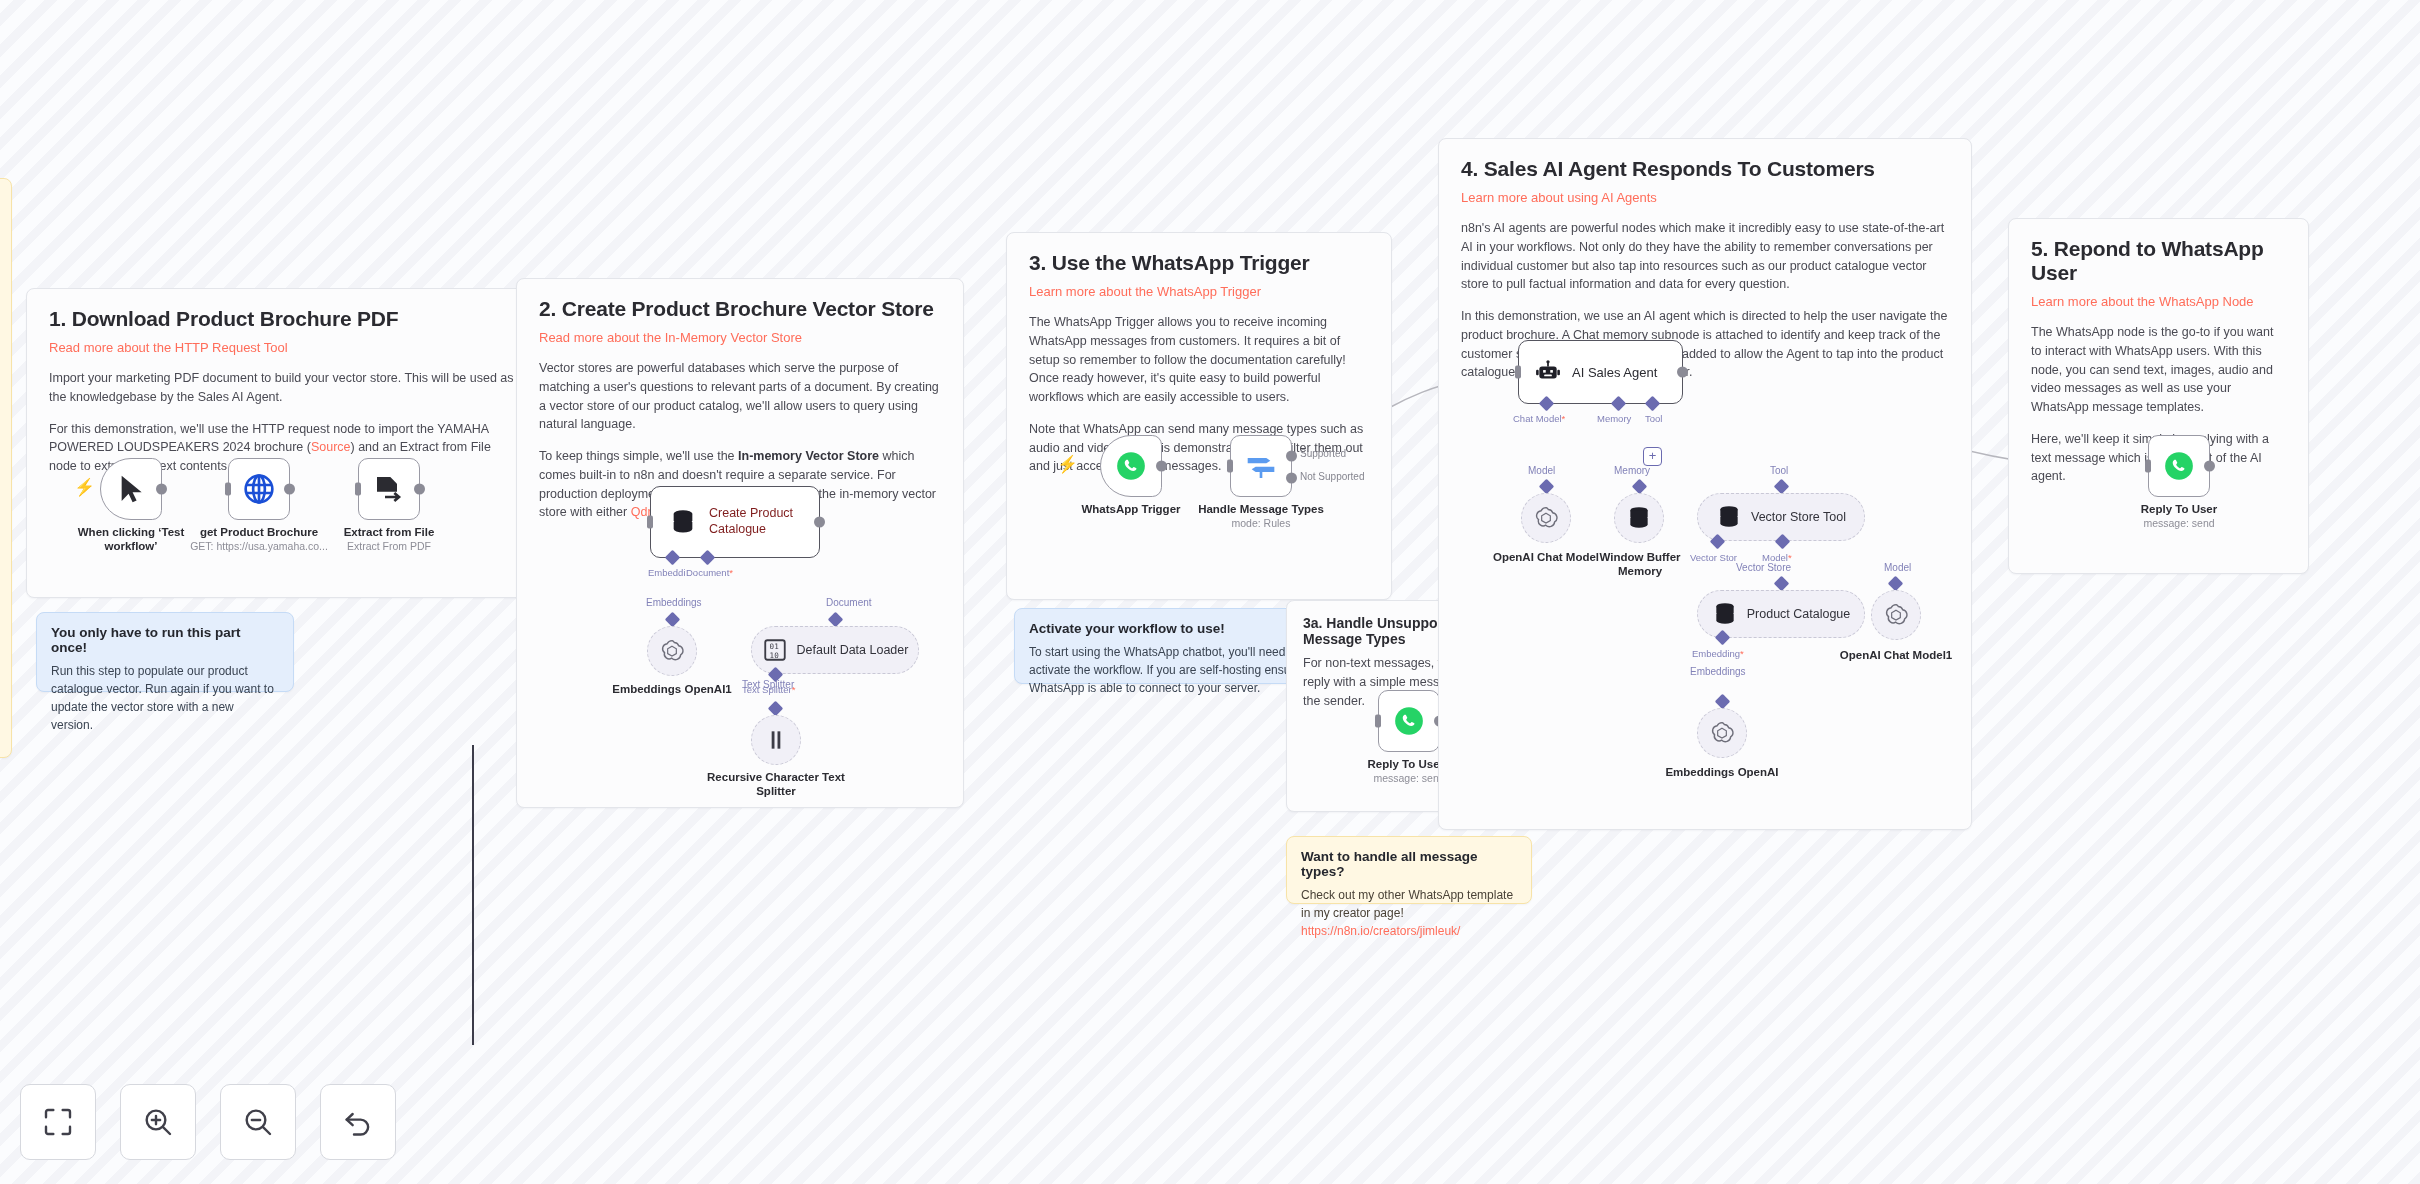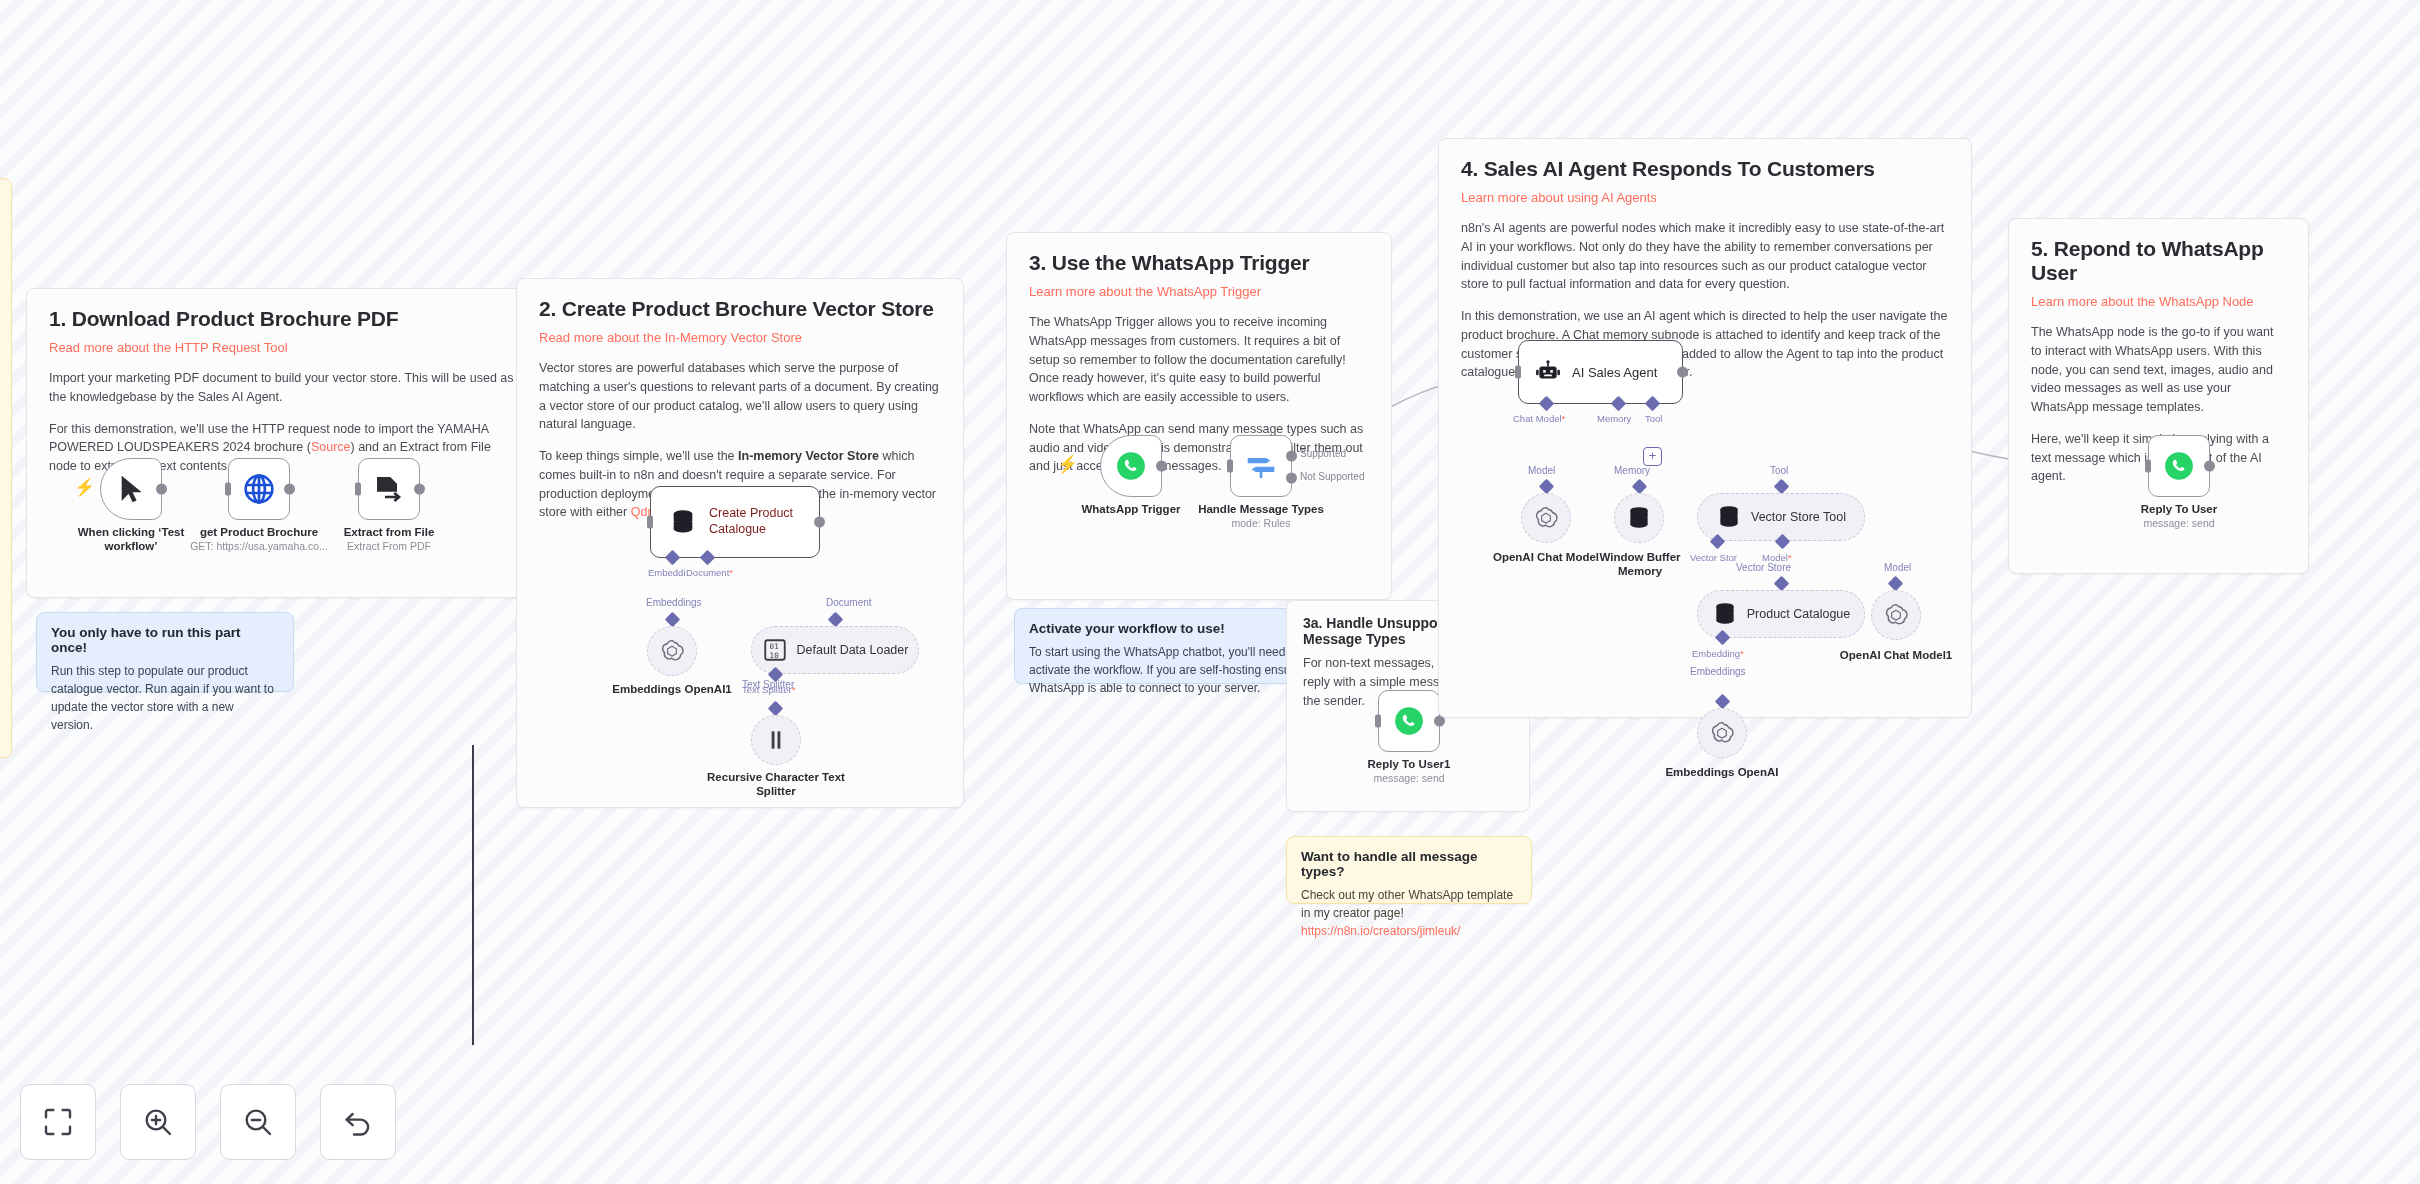--- a/index.html
+++ b/index.html
@@ -442,21 +442,21 @@
       </svg>
     <span class="dot-out"></span>
     <div class="node-label"><span>Reply To User1</span><span class="node-sub">message: send</span></div>
   </div>
 
   <div class="sticky yellow small" style="left:1286px; top:836px; width:246px; height:68px; padding:12px 14px;">
     <h3>Want to handle all message types?</h3>
     <p><span>Check out my other WhatsApp template in my creator page! </span><a class="inline">https://n8n.io/creators/jimleuk/</a></p>
   </div>
 
-  <div class="sticky" style="left:1438px; top:138px; width:534px; height:580px;">
+  <div class="sticky" style="left:1438px; top:138px; width:534px; height:692px;">
     <h2>4. Sales AI Agent Responds To Customers</h2>
     <a class="link">Learn more about using AI Agents</a>
     <p>n8n's AI agents are powerful nodes which make it incredibly easy to use state-of-the-art AI in your workflows. Not only do they have the ability to remember conversations per individual customer but also tap into resources such as our product catalogue vector store to pull factual information and data for every question.</p>
     <p>In this demonstration, we use an AI agent which is directed to help the user navigate the product brochure. A Chat memory subnode is attached to identify and keep track of the customer session. A Vector store tool is added to allow the Agent to tap into the product catalogue knowledgebase we built earlier.</p>
   </div>
 
   <div style="position:absolute; left:1518px; top:340px; width:165px; height:64px; background:#fff; border:1.8px solid #55555f; border-radius:10px; display:flex; align-items:center; gap:11px; padding-left:16px;">
     <span class="dot-in"></span>
     <svg style="width:26px;height:26px;flex:none;" viewBox="0 0 24 24">
         <rect x="4" y="7" width="16" height="11" rx="2.5" fill="#1f1f27"></rect>

